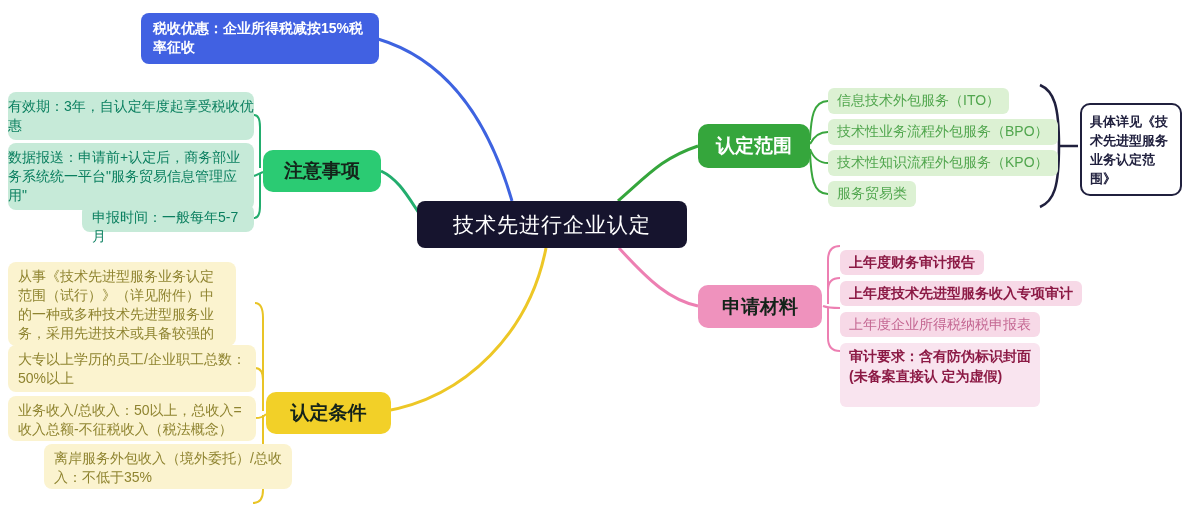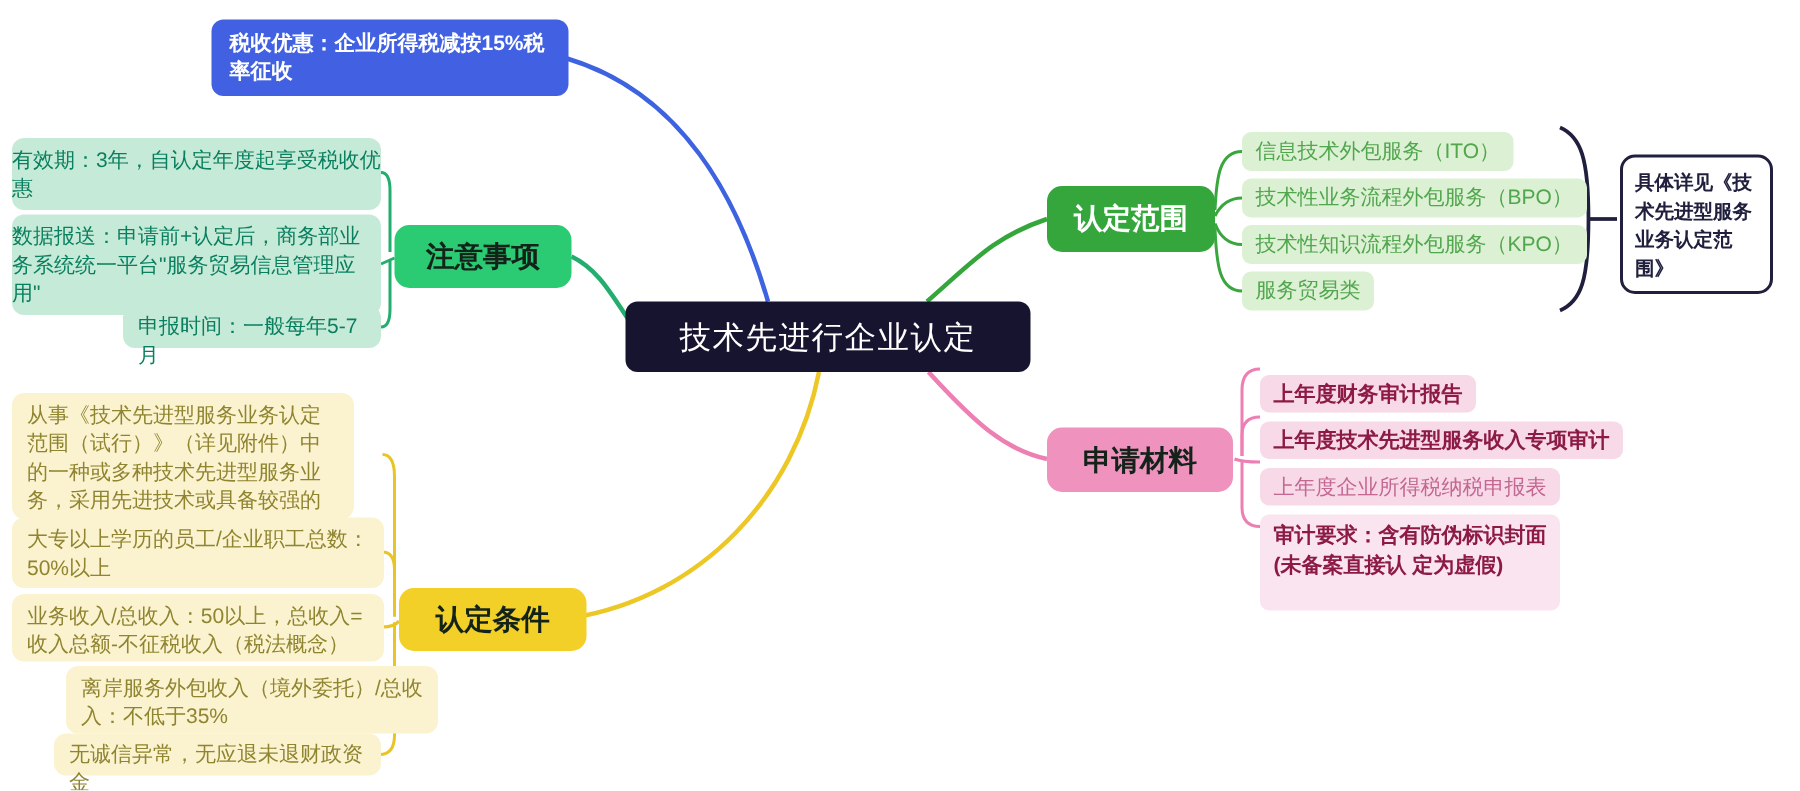--- a/index.html
+++ b/index.html
@@ -114,15 +114,14 @@
   <div class="child pnk pnk-2">上年度技术先进型服务收入专项审计</div>
   <div class="child pnk pnk-3">上年度企业所得税纳税申报表</div>
   <div class="child pnk pnk-4">审计要求：含有防伪标识封面
 (未备案直接认 定为虚假)</div>
 
   <div class="node topic conditions-node">认定条件</div>
   <div class="child ylw ylw-1">从事《技术先进型服务业务认定范围（试行）》（详见附件）中的一种或多种技术先进型服务业务，采用先进技术或具备较强的研发能力</div>
   <div class="child ylw ylw-2">大专以上学历的员工/企业职工总数：50%以上</div>
   <div class="child ylw ylw-3">业务收入/总收入：50以上，总收入=收入总额-不征税收入（税法概念）</div>
   <div class="child ylw ylw-4">离岸服务外包收入（境外委托）/总收入：不低于35%</div>
-  <div class="child ylw ylw-5">无诚信异常，无应退未退财政资金</div>
 
 </div>
 
 </body></html>

